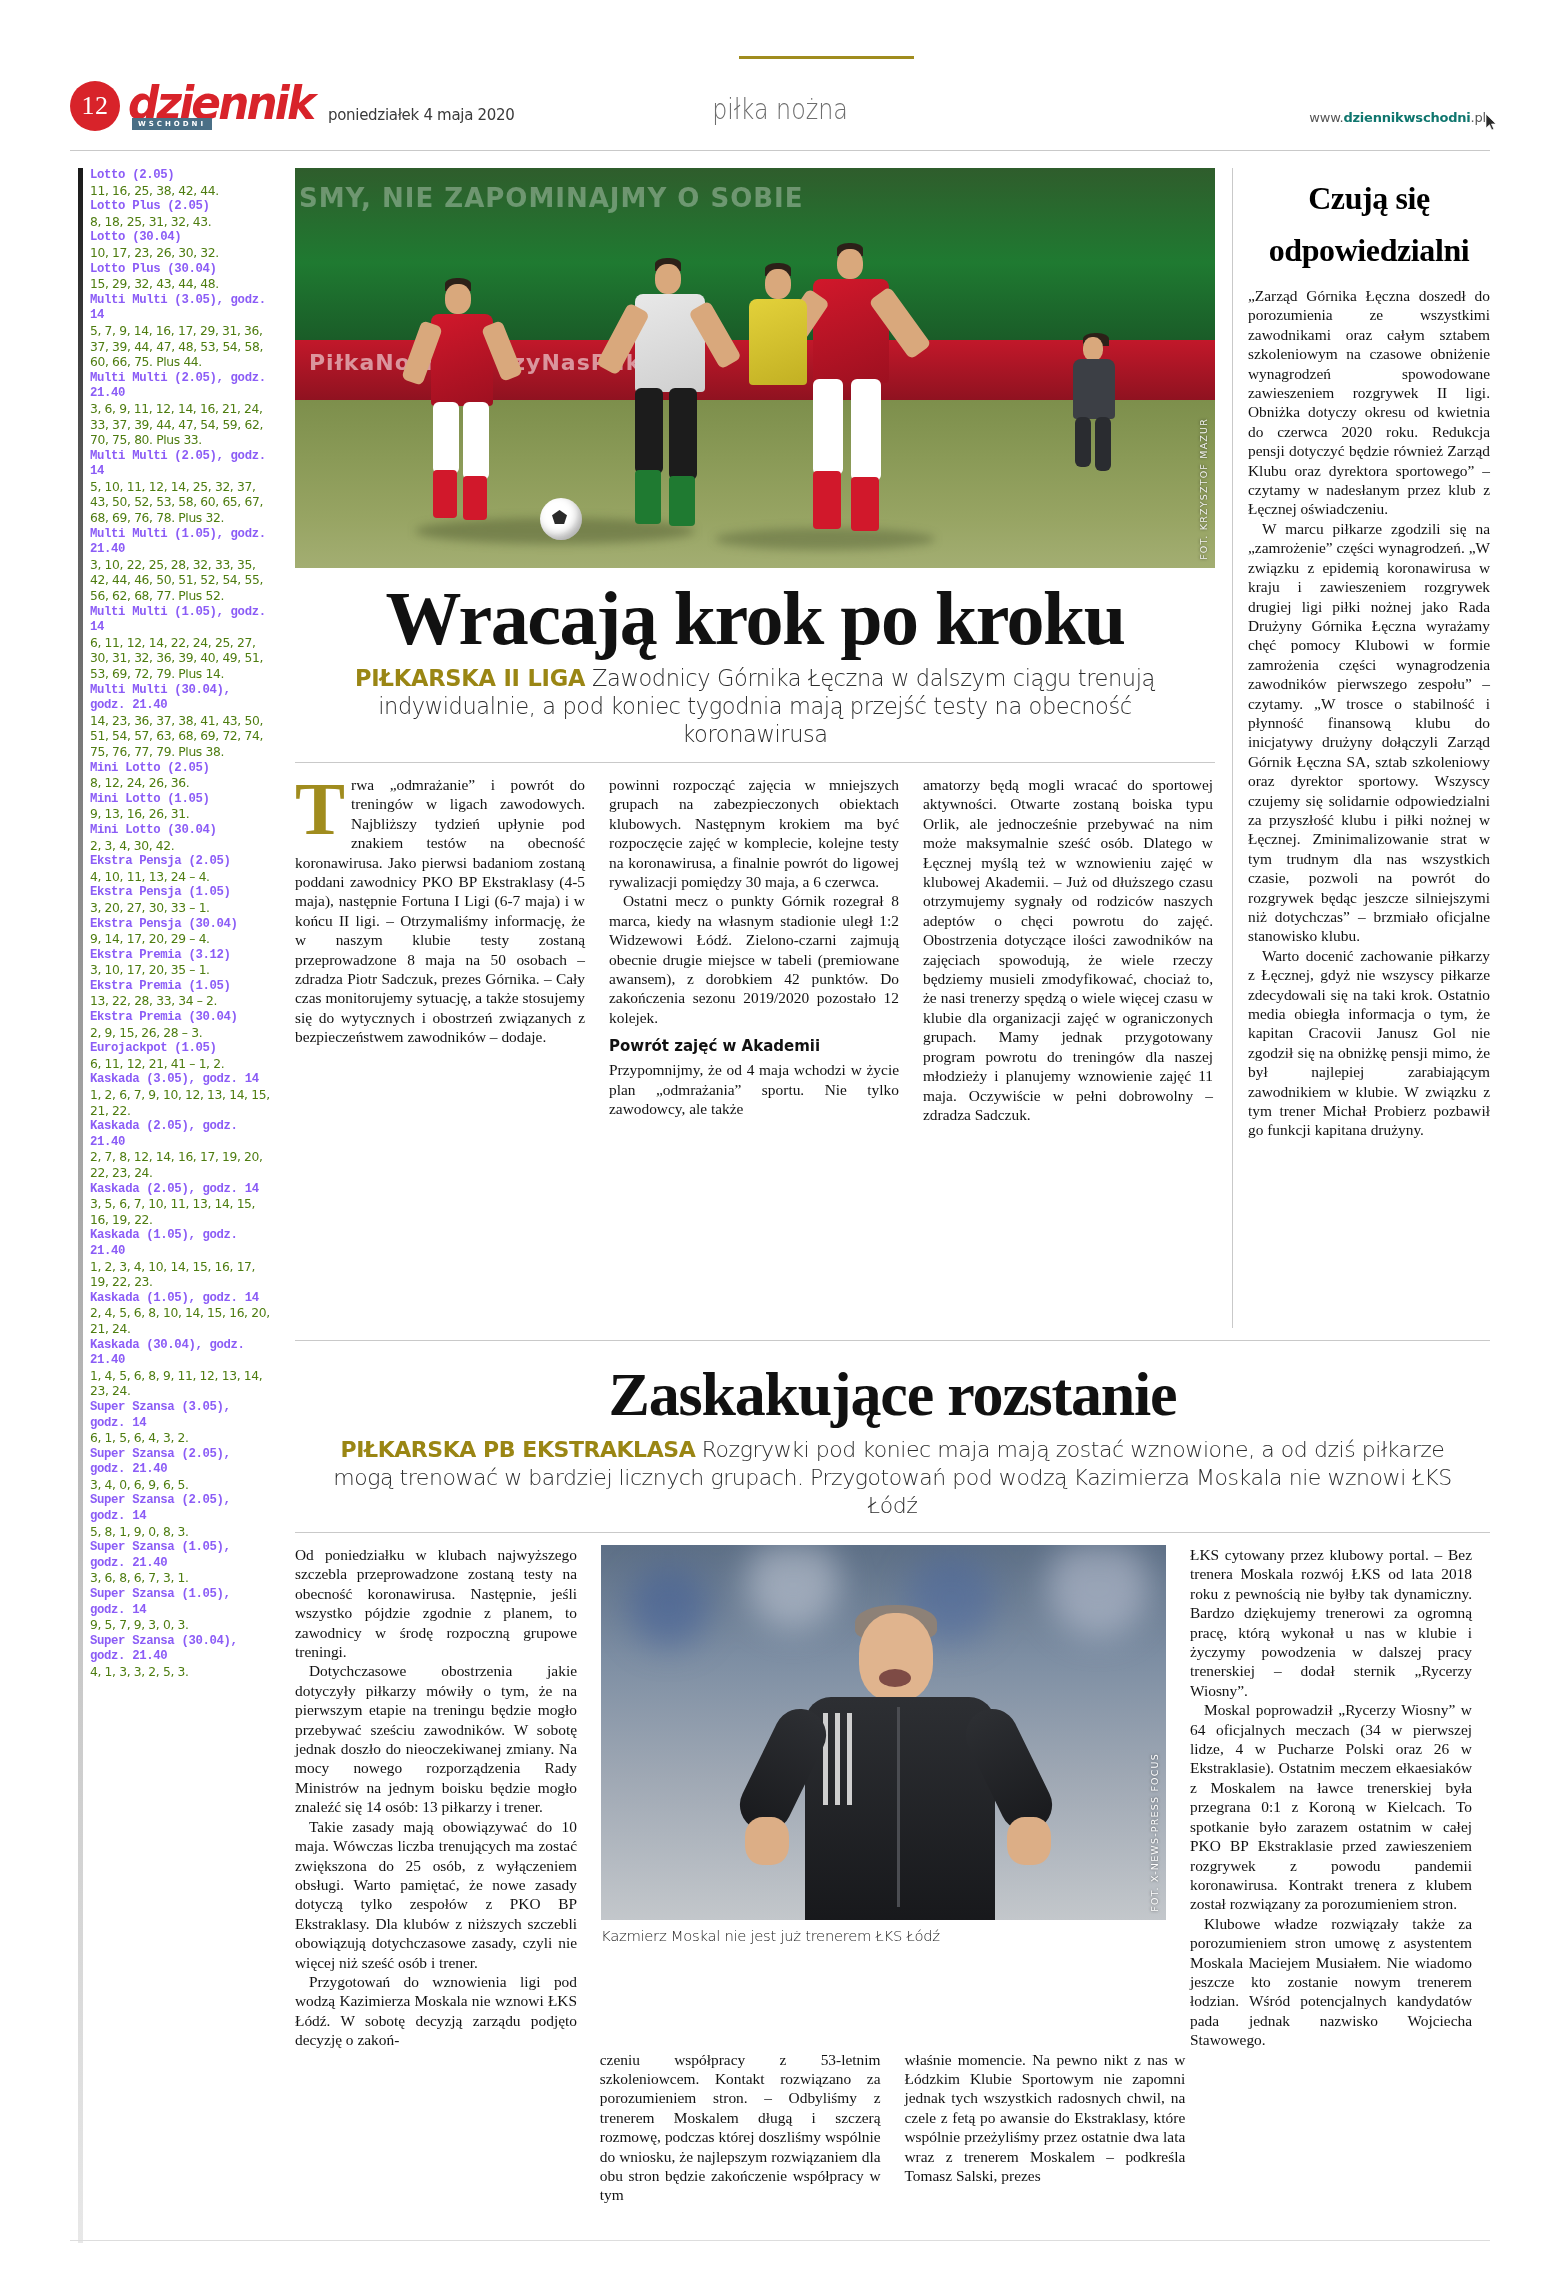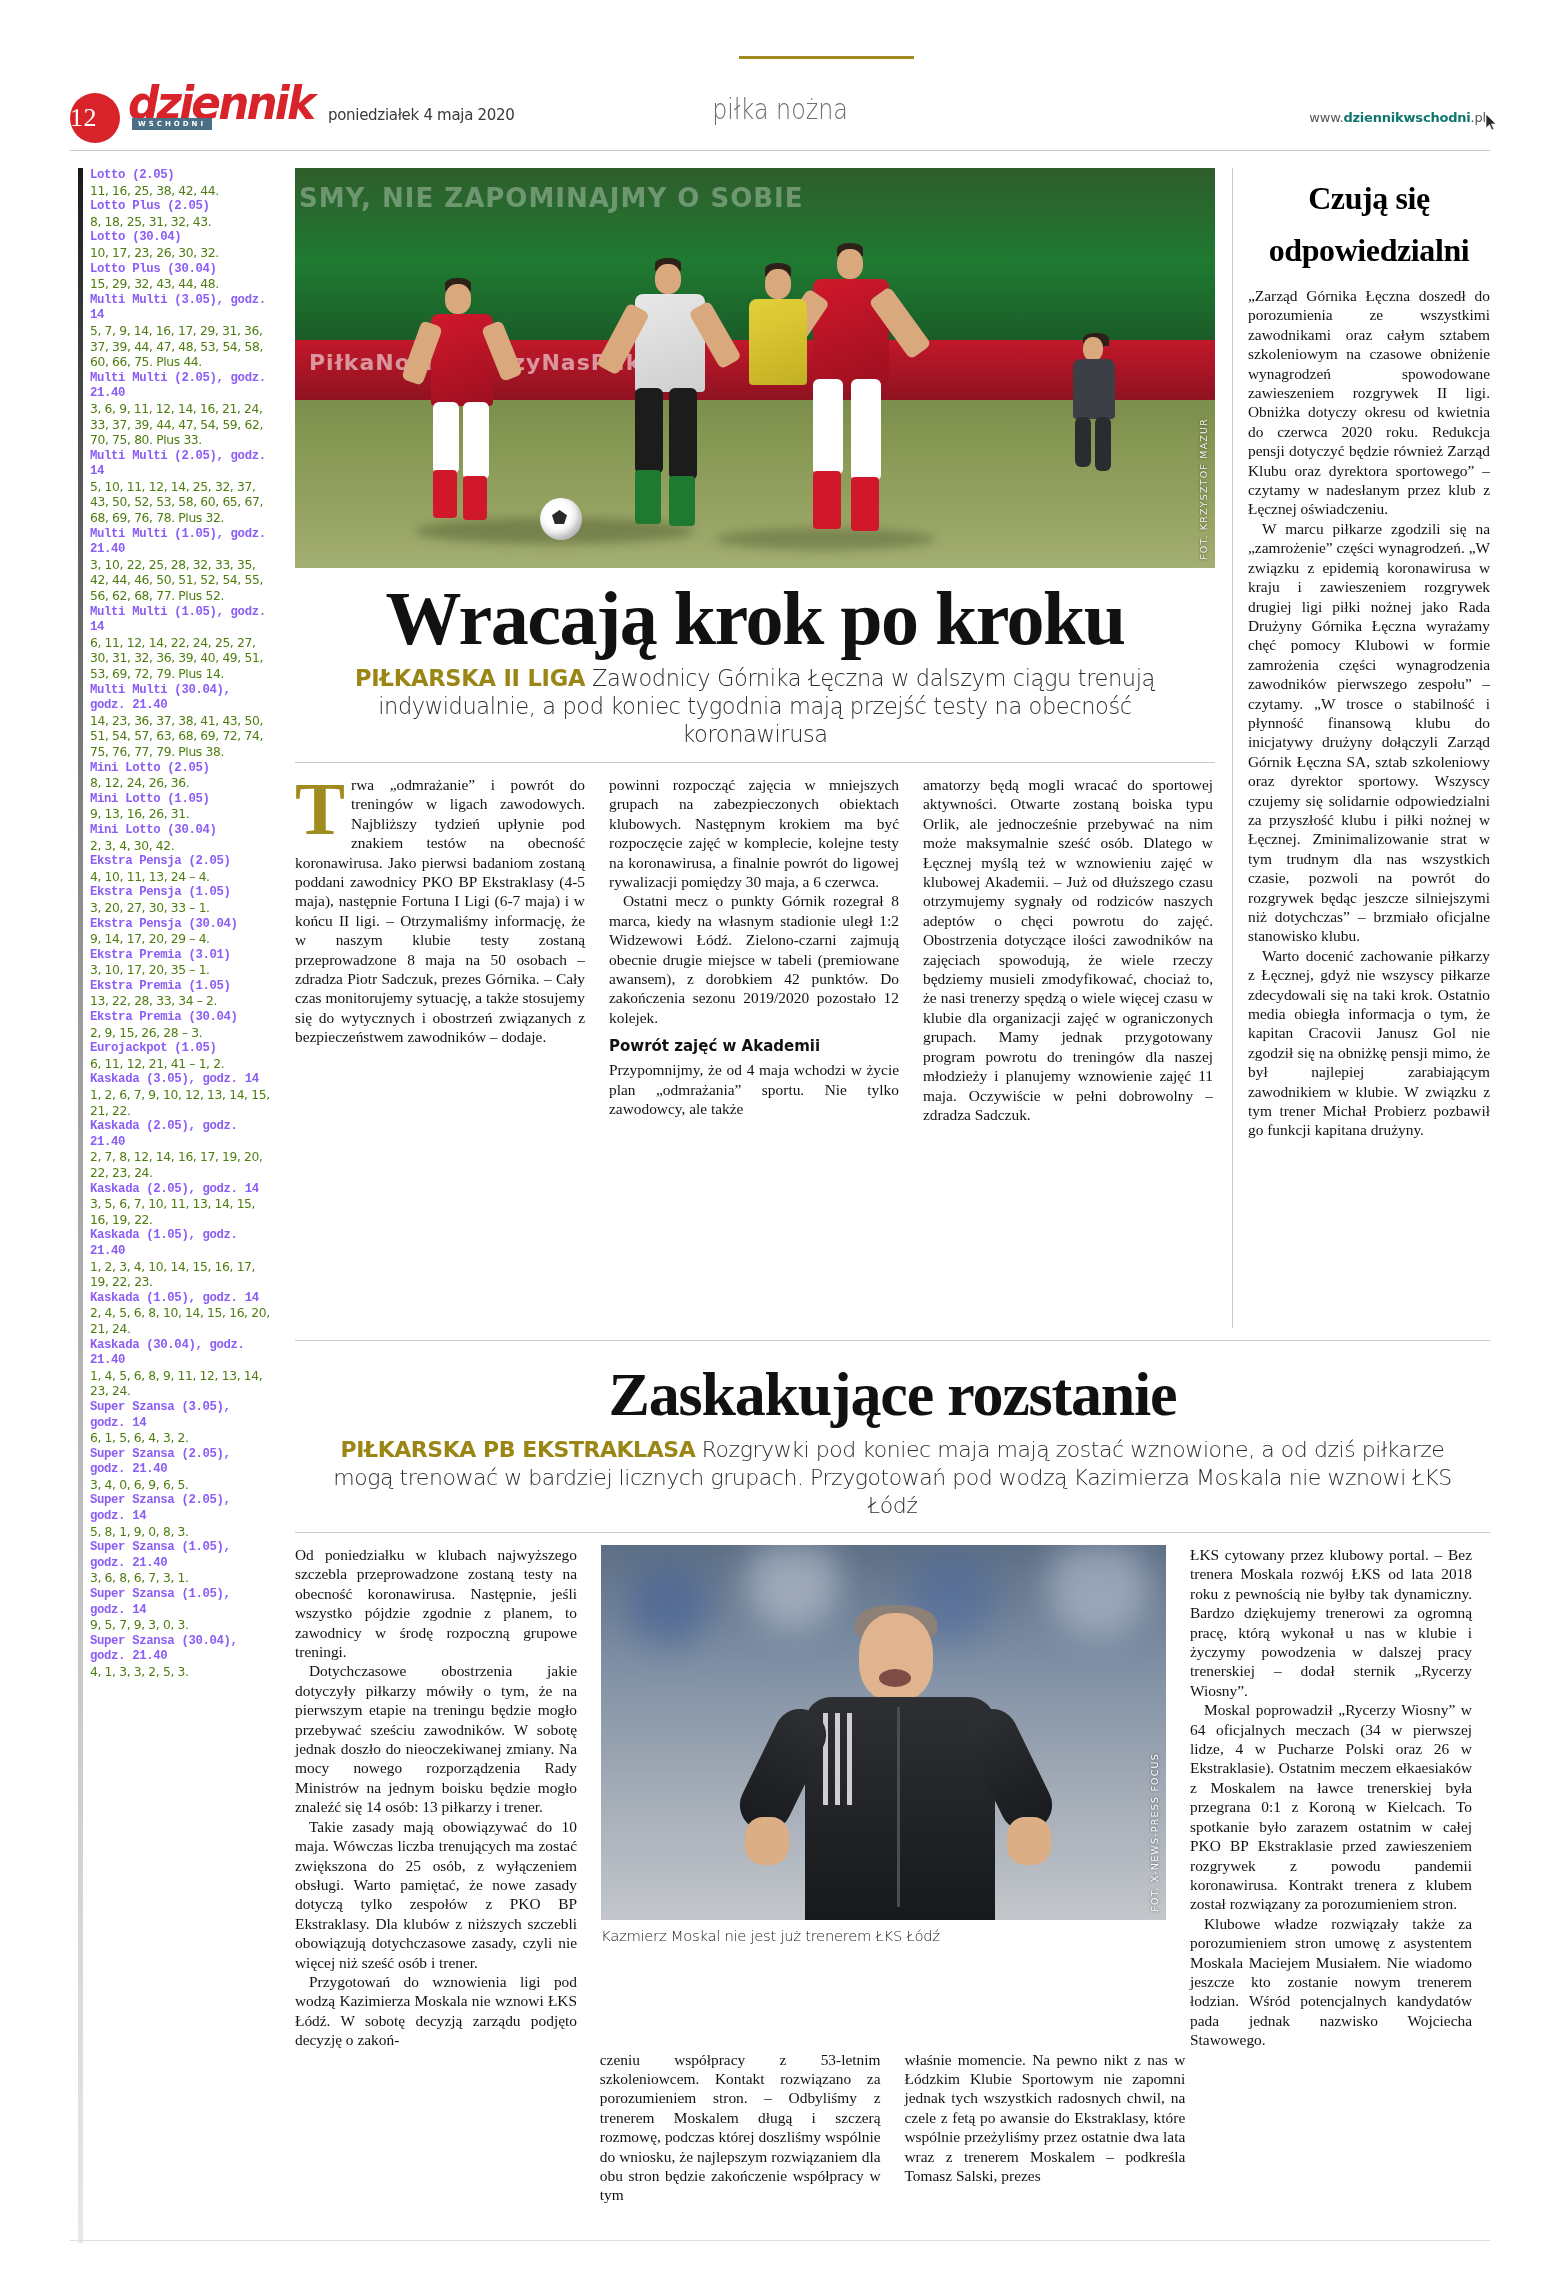--- a/index.html
+++ b/index.html
@@ -12,23 +12,23 @@
     position:relative;
     overflow:hidden;
   }
   .page { position:relative; width:1558px; height:2281px; padding:0; }
 
   
   .masthead {
     position:absolute; left:70px; top:78px; width:1420px; height:62px;
   }
   .pagenum-circle {
-    position:absolute; left:0; top:15px; width:50px; height:50px;
+    position:absolute; left:0; top:3px; width:50px; height:50px;
     border-radius:50%; background:#d8232a;
-    display:flex; align-items:center; 
+    display:flex; align-items:center; justify-content:center;
   }
   .pagenum-circle span {
     color:#fff; font-family:"Liberation Serif", serif; font-size:26px;
     line-height:1; letter-spacing:.5px;
   }
   .logo-wrap { position:absolute; left:58px; top:0px; }
   .logo-main {
     font-family:"DejaVu Sans", sans-serif;
     font-weight:bold; font-style:italic;
     font-size:47px; letter-spacing:-3px;
@@ -365,21 +365,21 @@
       <div class="lot-title">Mini Lotto (1.05)</div>
       <div class="lot-nums">9, 13, 16, 26, 31.</div>
       <div class="lot-title">Mini Lotto (30.04)</div>
       <div class="lot-nums">2, 3, 4, 30, 42.</div>
       <div class="lot-title">Ekstra Pensja (2.05)</div>
       <div class="lot-nums">4, 10, 11, 13, 24 – 4.</div>
       <div class="lot-title">Ekstra Pensja (1.05)</div>
       <div class="lot-nums">3, 20, 27, 30, 33 – 1.</div>
       <div class="lot-title">Ekstra Pensja (30.04)</div>
       <div class="lot-nums">9, 14, 17, 20, 29 – 4.</div>
-      <div class="lot-title">Ekstra Premia (3.01)</div>
+      <div class="lot-title">Ekstra Premia (3.12)</div>
       <div class="lot-nums">3, 10, 17, 20, 35 – 1.</div>
       <div class="lot-title">Ekstra Premia (1.05)</div>
       <div class="lot-nums">13, 22, 28, 33, 34 – 2.</div>
       <div class="lot-title">Ekstra Premia (30.04)</div>
       <div class="lot-nums">2, 9, 15, 26, 28 – 3.</div>
       <div class="lot-title">Eurojackpot (1.05)</div>
       <div class="lot-nums">6, 11, 12, 21, 41 – 1, 2.</div>
       <div class="lot-title">Kaskada (3.05), godz. 14</div>
       <div class="lot-nums">1, 2, 6, 7, 9, 10, 12, 13, 14, 15, 21, 22.</div>
       <div class="lot-title">Kaskada (2.05), godz. 21.40</div>

